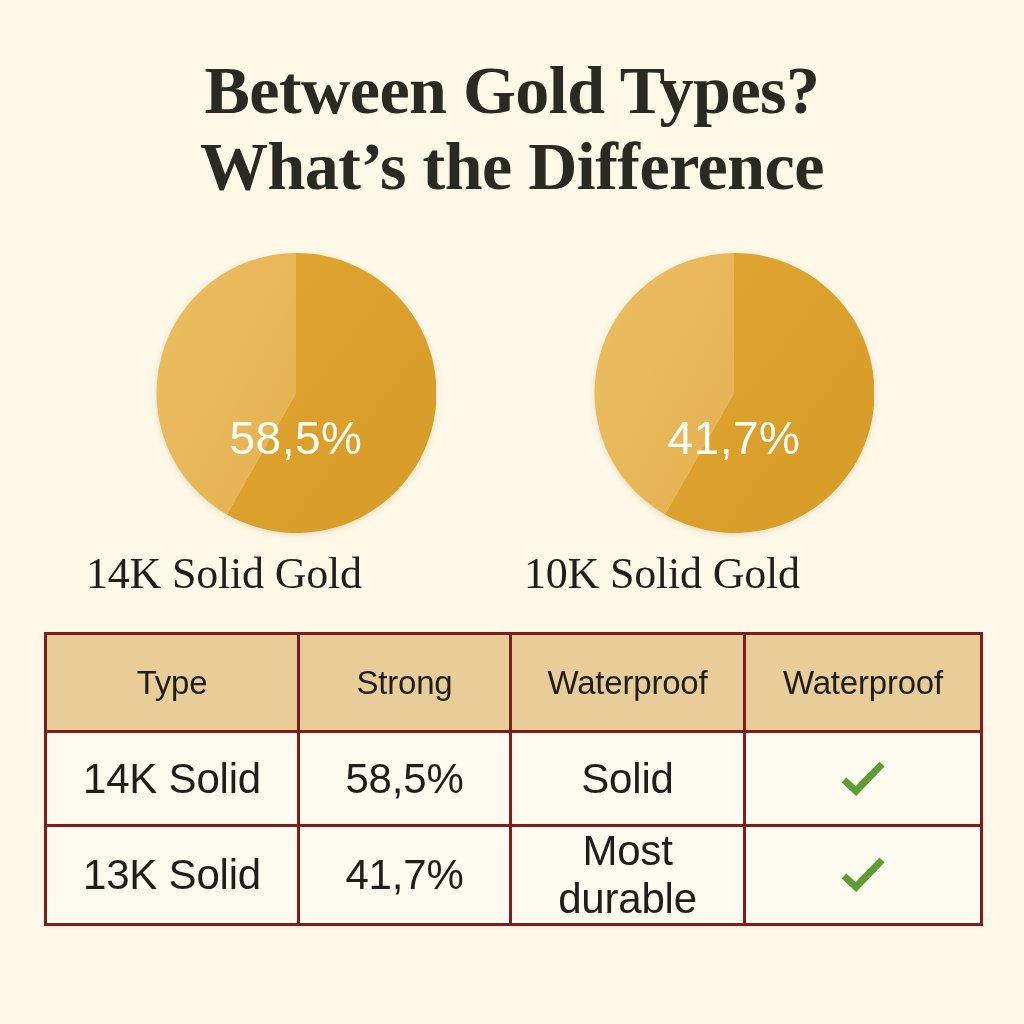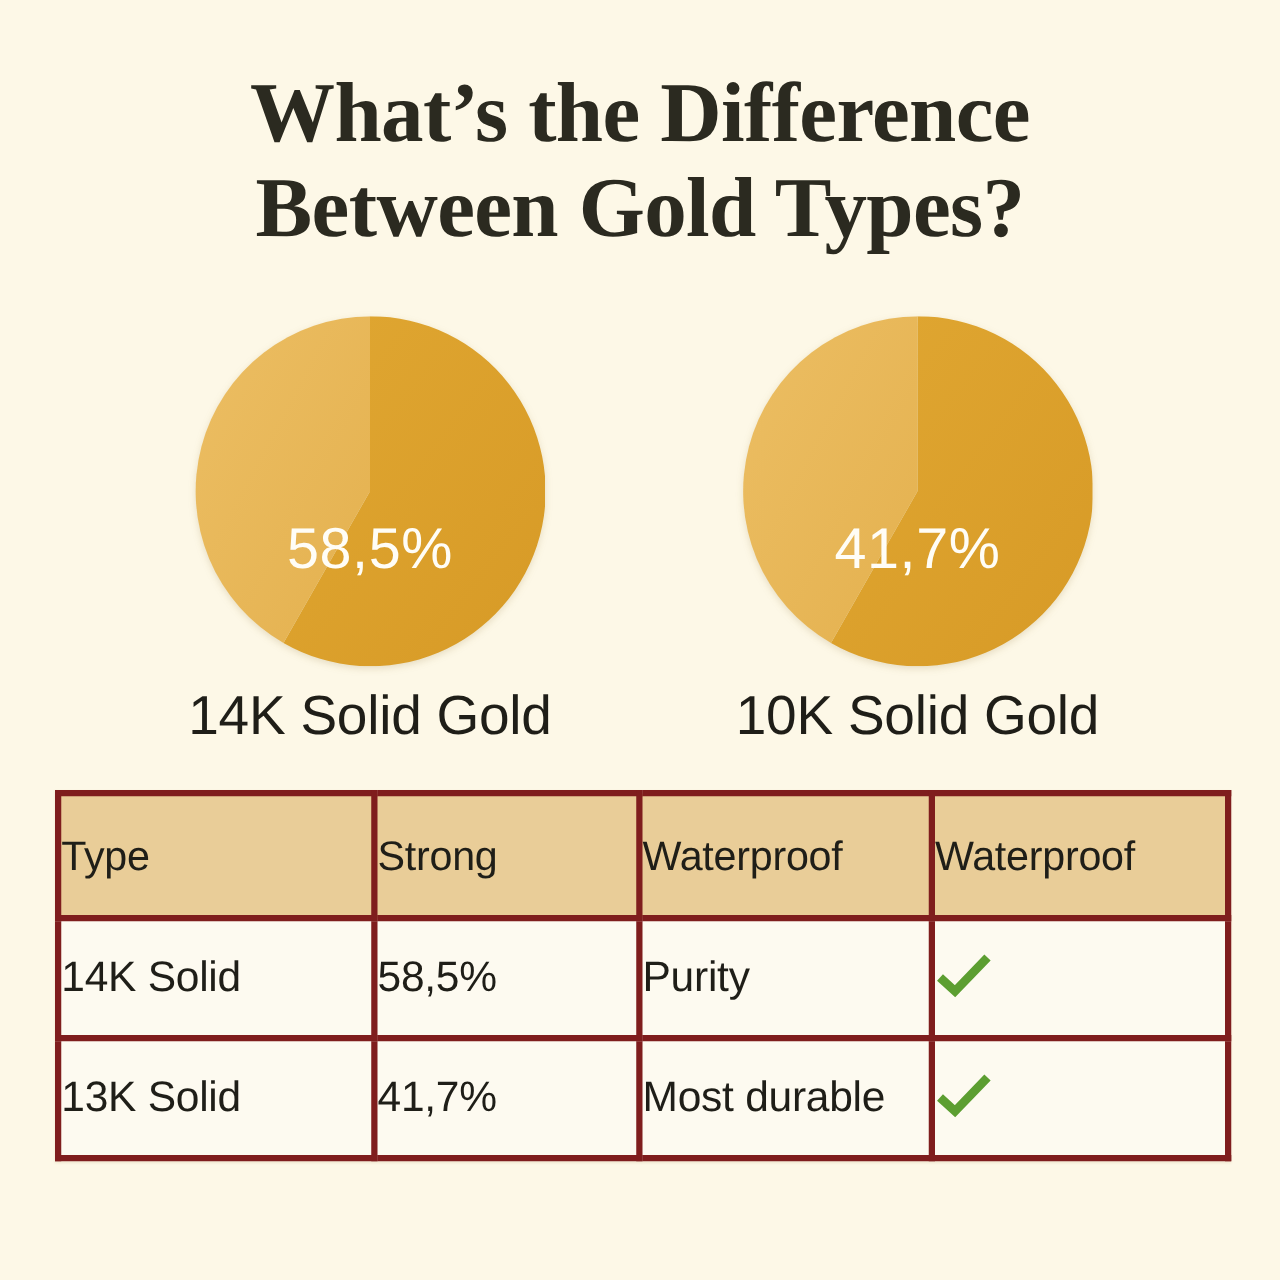--- a/index.html
+++ b/index.html
@@ -80,81 +80,81 @@
     position: absolute;
     top: 548px;
     left: 0;
     width: 1024px;
     height: 62px;
   }
   .caption {
     position: absolute;
     top: 0;
     width: 420px;
-    text-align: center;
+    text-align: left;
     font-size: 44px;
     color: #1f1e18;
-    font-family: Liberation Sans, sans-serif;
+    font-family: Liberation Serif, serif;
     font-weight: 400;
     letter-spacing: -0.2px;
   }
   .caption.left  { left: 86px; }
   .caption.right { left: 524px; }
 
   
   .spec-table {
     position: absolute;
     left: 44px;
     top: 632px;
     width: 936px;
     border-collapse: collapse;
     table-layout: fixed;
     background: #fdfaf0;
     box-shadow: 0 1px 2px rgba(150, 120, 50, 0.12);
   }
   .spec-table th,
   .spec-table td {
-    border: 5px solid #7f1d1d;
-    text-align: left;
+    border: 3px solid #7f1d1d;
+    text-align: center;
     color: #1f1e18;
     font-family: "Liberation Sans", sans-serif;
     font-weight: 400;
     padding: 0;
   }
   .spec-table thead th {
     background: #e9cd98;
     height: 95px;
     font-size: 33px;
     letter-spacing: -0.2px;
   }
   .spec-table tbody td {
     background: #fdfaf0;
     height: 91px;
-    font-size: 34px;
+    font-size: 42px;
     letter-spacing: -0.2px;
   }
   col.c1 { width: 253px; }
   col.c2 { width: 212px; }
   col.c3 { width: 234px; }
   col.c4 { width: 237px; }
 
   .check-icon {
     display: inline-block;
     line-height: 1;
     vertical-align: middle;
   }
 </style>
 </head>
 <body>
 
 <div class="canvas">
 
   <div class="title-block">
+    <span class="title-line">Between Gold Types?</span>
     <span class="title-line">What’s the Difference</span>
-    <span class="title-line">Between Gold Types?</span>
   </div>
 
   <div class="pie-row">
 
     <div class="pie-wrap left">
       <svg class="pie-svg" viewBox="0 0 280 280">
         <defs>
           <linearGradient id="gradMajor1" x1="0" y1="0" x2="1" y2="1">
             <stop offset="0%" stop-color="#e0a732"></stop>
             <stop offset="100%" stop-color="#d79a26"></stop>
@@ -209,21 +209,21 @@
         <th>Type</th>
         <th>Strong</th>
         <th>Waterproof</th>
         <th>Waterproof</th>
       </tr>
     </thead>
     <tbody>
       <tr>
         <td>14K Solid</td>
         <td>58,5%</td>
-        <td>Purity</td>
+        <td>Solid</td>
         <td>
           <span class="check-icon">
             <svg width="46" height="36" viewBox="0 0 46 36" aria-hidden="true">
               <path d="M4 20 L16 31 L42 4" fill="none" stroke="#5c9e31" stroke-width="7" stroke-linecap="butt" stroke-linejoin="miter"></path>
             </svg>
           </span>
         </td>
       </tr>
       <tr>
         <td>13K Solid</td>

